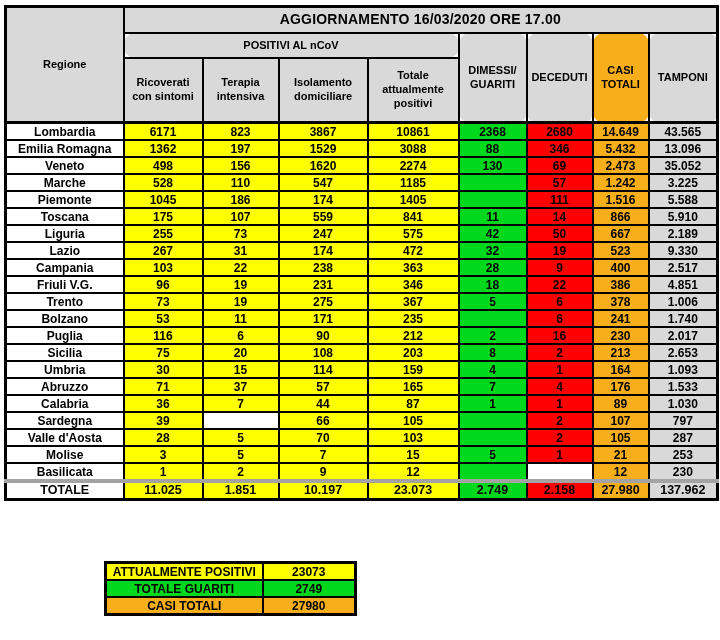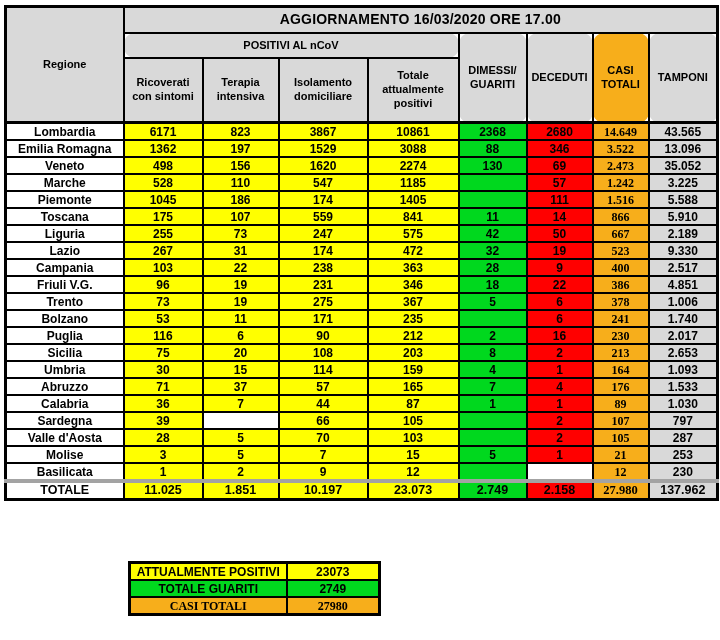--- a/index.html
+++ b/index.html
@@ -46,29 +46,29 @@
   #main-table tbody td {
     height: 15px;
     font-size: 12px;
     line-height: 1;
     white-space: nowrap;
   }
   .c-region { background: #ffffff; margin-top: 42px; }
   .c-yellow { background: var(--yellow); }
   .c-green  { background: var(--green); }
   .c-red    { background: var(--red); }
-  .c-orange { background: var(--orange); font-family: Liberation Serif, serif; }
+  .c-orange { background: var(--orange); }
   .c-gray   { background: var(--gray); }
   .c-blank  { background: #ffffff; }
   #main-table tbody tr.total-row { border-top: 4px solid #a3a3a3; }
   #main-table tbody tr.total-row td { font-size: 12.5px; }
 
   #summary-table {
     position: absolute;
-    left: 128px;
+    left: 104px;
     top: 561px;
     width: 250px;
     border: 3px solid #000;
   }
   #summary-table td {
     border: 2px solid #000;
     font-weight: bold;
     text-align: center;
     vertical-align: middle;
     height: 15px;
@@ -128,21 +128,21 @@
           <td class="c-gray">43.565</td>
         </tr>
         <tr>
           <td class="c-region">Emilia Romagna</td>
           <td class="c-yellow">1362</td>
           <td class="c-yellow">197</td>
           <td class="c-yellow">1529</td>
           <td class="c-yellow">3088</td>
           <td class="c-green">88</td>
           <td class="c-red">346</td>
-          <td class="c-orange">3.522</td>
+          <td class="c-orange">5.432</td>
           <td class="c-gray">13.096</td>
         </tr>
         <tr>
           <td class="c-region">Veneto</td>
           <td class="c-yellow">498</td>
           <td class="c-yellow">156</td>
           <td class="c-yellow">1620</td>
           <td class="c-yellow">2274</td>
           <td class="c-green">130</td>
           <td class="c-red">69</td>

